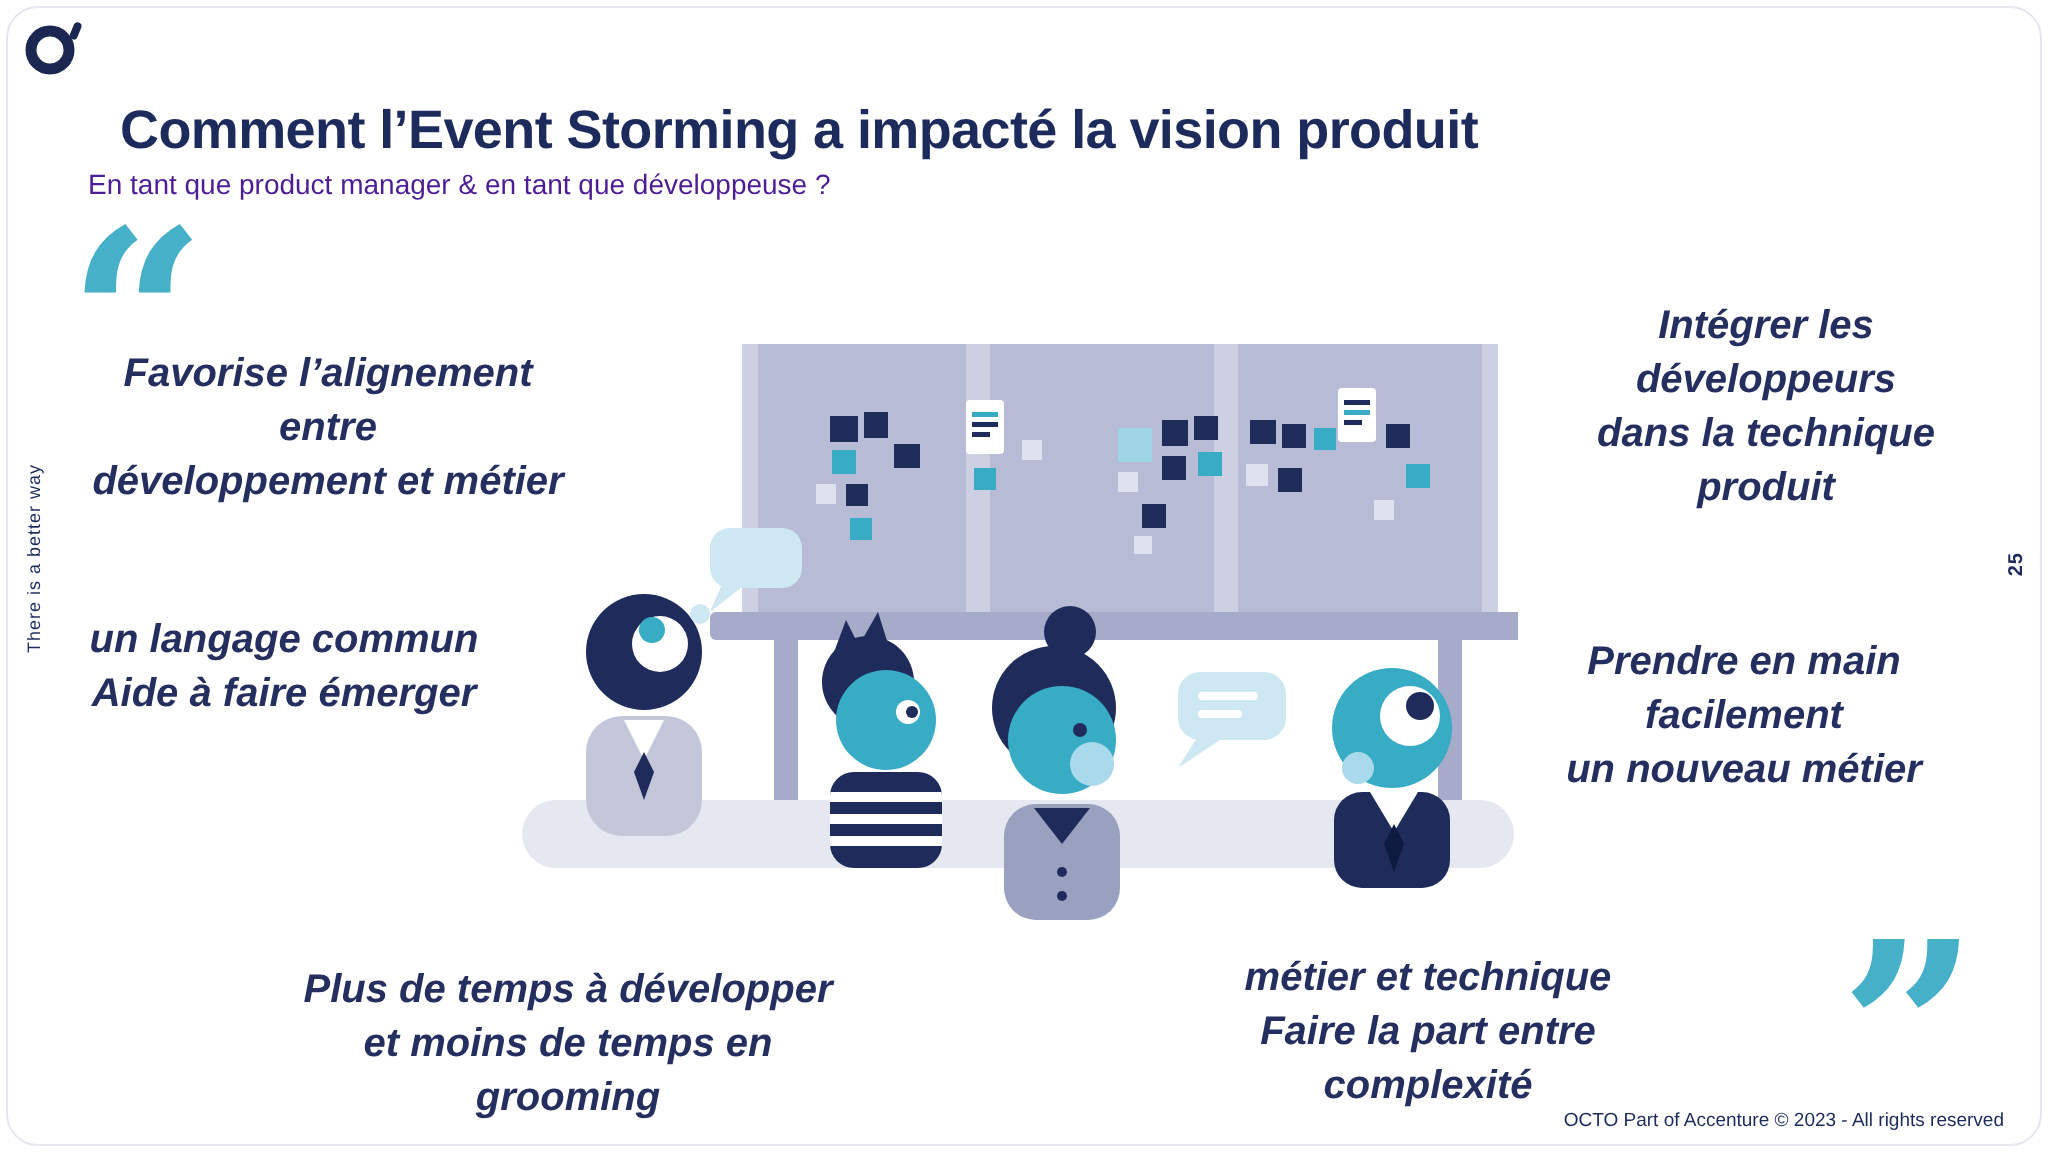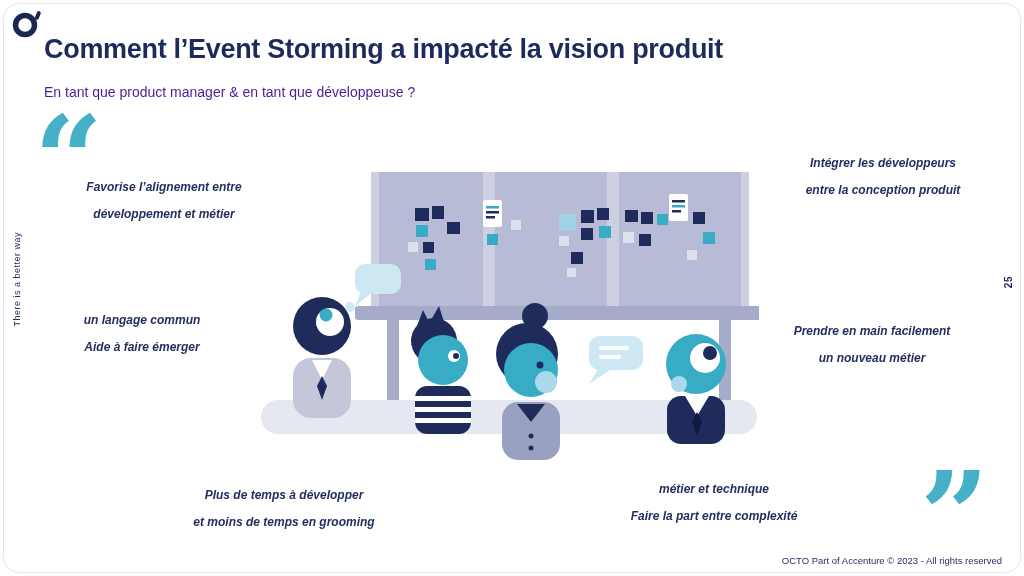--- a/index.html
+++ b/index.html
@@ -1,28 +1,28 @@
 <!DOCTYPE html>
 <html><head>
 <meta charset="utf-8">
 <style>
   html,body{margin:0;padding:0;width:1024px;height:576px;background:#ffffff;overflow:hidden;
             font-family:"Liberation Sans", sans-serif;}
   .slide{position:absolute;left:3px;top:3px;right:3px;bottom:3px;background:#ffffff;
          border:1px solid #e6e6ee;border-radius:16px;overflow:hidden;}
   .logo{position:absolute;left:7px;top:5px;}
-  .title{position:absolute;left:40px;top:30px;margin:0;font-size:27px;font-weight:bold;
+  .title{position:absolute;left:40px;top:30px;margin:16px;font-size:27px;font-weight:bold;
          color:#1d2a5c;letter-spacing:-0.3px;}
   .subtitle{position:absolute;left:40px;top:80px;font-size:14px;color:#4c1d95;}
   .qmark{position:absolute;font-family:"DejaVu Serif", serif;font-weight:bold;
          color:#45b0c8;font-size:120px;line-height:1;pointer-events:none;}
   .qmark.open{left:30px;top:96px;}
   .qmark.close{left:916px;top:452px;}
   .quote{position:absolute;font-style:italic;font-weight:600;color:#242f5f;
-         font-size:12px;line-height:27px;text-align:center;}
+         font-size:20px;line-height:27px;text-align:center;}
   .q-line{display:block;}
   .q-tl{left:40px;top:170px;width:240px;}
   .q-tr{left:758px;top:146px;width:242px;}
   .q-ml{left:28px;top:303px;width:220px;}
   .q-mr{left:750px;top:314px;width:236px;}
   .q-bl{left:140px;top:478px;width:280px;}
   .q-br{left:575px;top:472px;width:270px;}
   .vtext{position:absolute;writing-mode:vertical-rl;transform:rotate(180deg);
          color:#1d2a5c;font-size:9px;letter-spacing:0.5px;}
   .vtext.left{left:8px;top:228px;}
@@ -45,21 +45,21 @@
 
   <div class="qmark open">“</div>
   <div class="qmark close">”</div>
 
   <div class="quote q-tl">
     <span class="q-line">Favorise l’alignement entre</span>
     <span class="q-line">développement et métier</span>
   </div>
   <div class="quote q-tr">
     <span class="q-line">Intégrer les développeurs</span>
-    <span class="q-line">entre la conception produit</span>
+    <span class="q-line">dans la technique produit</span>
   </div>
   <div class="quote q-ml">
     <span class="q-line">un langage commun</span>
     <span class="q-line">Aide à faire émerger</span>
   </div>
   <div class="quote q-bl">
     <span class="q-line">Plus de temps à développer</span>
     <span class="q-line">et moins de temps en grooming</span>
   </div>
   <div class="quote q-mr">

